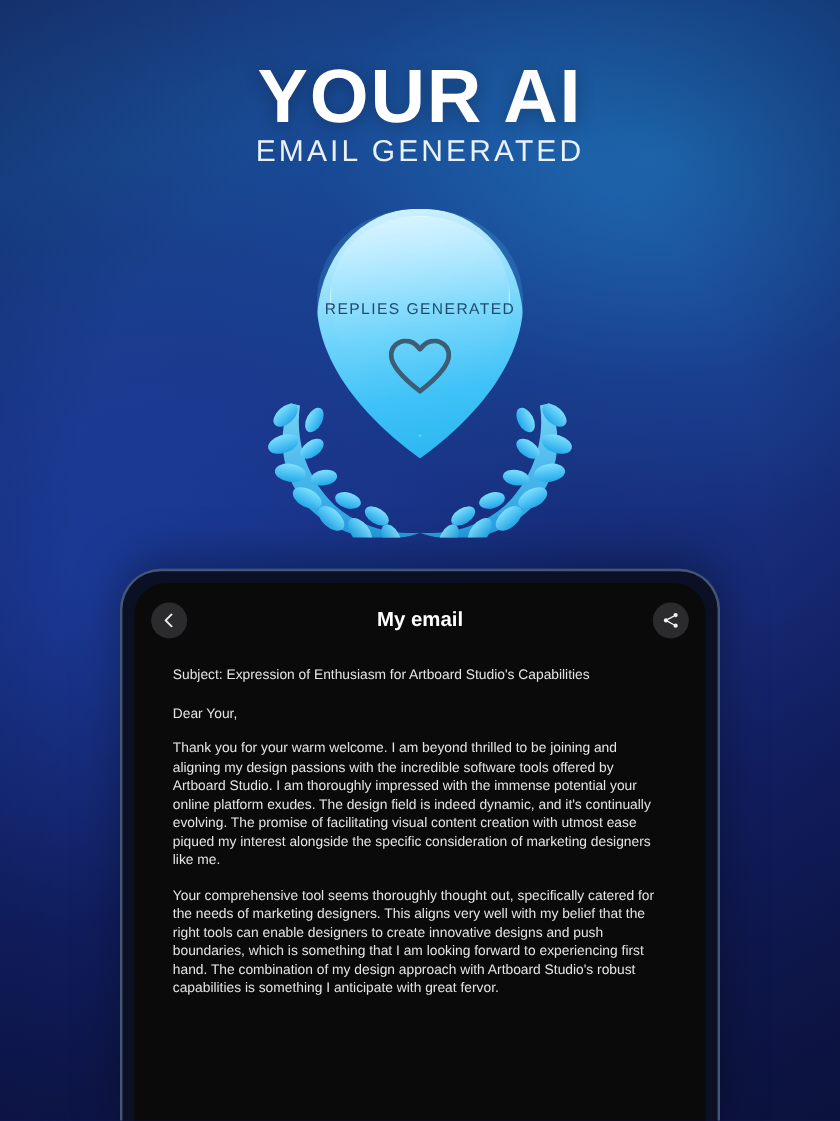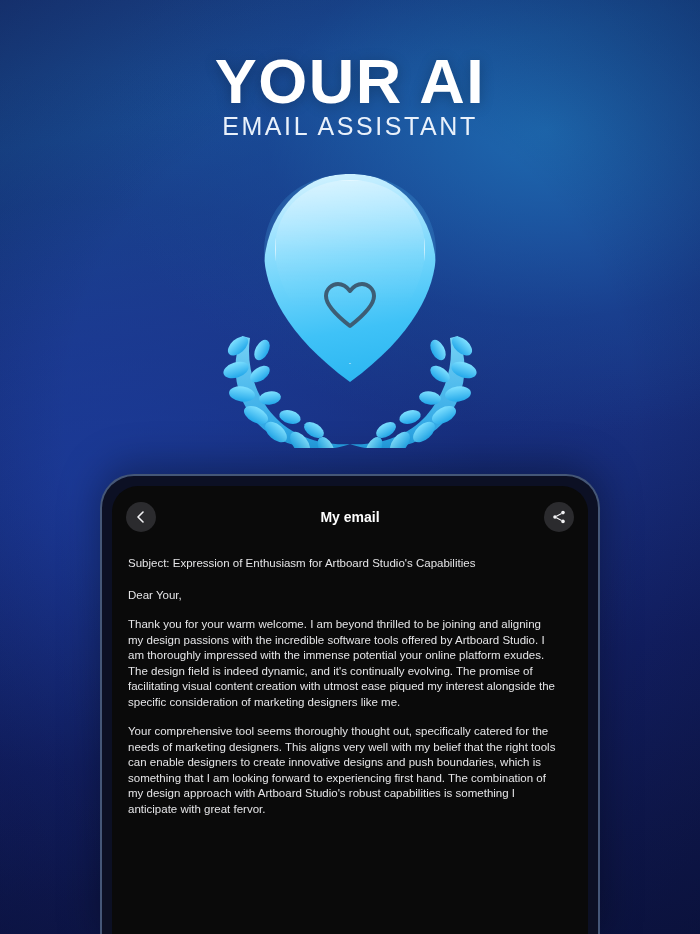--- a/index.html
+++ b/index.html
@@ -169,41 +169,41 @@
     justify-content: center;
     color: #f2f2f4;
     flex: 0 0 auto;
   }
   .nav-title {
     position: absolute;
     left: 0;
     width: 100%;
     text-align: center;
     color: #ffffff;
-    font-size: 14px;
+    font-size: 17px;
     font-weight: bold;
     pointer-events: none;
   }
   .mail-body {
-    padding: 8px 32px 0 16px;
+    padding: 8px 32px 0 32px;
     color: #e4e4e6;
     font-size: 11.5px;
     line-height: 1.35;
   }
   .mail-body p { margin-bottom: 14px; }
   .mail-body p:first-child { margin-bottom: 16px; }
 </style>
 </head>
 <body>
 
 <div class="screen">
   <div class="vignette"></div>
 
   <div class="headline">YOUR AI</div>
-  <div class="subhead">EMAIL ASSISTANT</div>
+  <div class="subhead">EMAIL GENERATED</div>
 
   <div class="badge-wrap">
     <svg class="wreath" viewBox="0 0 300 170">
       <defs>
         <linearGradient id="lg" x1="0" y1="0" x2="0" y2="1">
           <stop offset="0%" stop-color="#7fe0ff"></stop>
           <stop offset="100%" stop-color="#23a8ea"></stop>
         </linearGradient>
       </defs>
       <g fill="url(#lg)">
@@ -237,20 +237,21 @@
           <ellipse cx="240" cy="96" rx="11" ry="6.5" transform="rotate(36 240 96)"></ellipse>
           <ellipse cx="230" cy="120" rx="11" ry="6.5" transform="rotate(8 230 120)"></ellipse>
           <ellipse cx="210" cy="139" rx="11" ry="6.5" transform="rotate(-16 210 139)"></ellipse>
           <ellipse cx="186" cy="152" rx="11" ry="6.5" transform="rotate(-32 186 152)"></ellipse>
         </g>
       </g>
     </svg>
 
     <div class="shield"></div>
     <div class="shield-inner"></div>
+    <div class="badge-sub">REPLIES GENERATED</div>
     <div class="heart-icon">
       <svg width="52" height="48" viewBox="0 0 52 48">
         <path d="M26 44 C 8 30, 2 21, 2 14 C 2 7, 8 2, 14 2 C 19 2, 23 5, 26 9 C 29 5, 33 2, 38 2 C 44 2, 50 7, 50 14 C 50 21, 44 30, 26 44 Z" fill="none" stroke="#3d5d75" stroke-width="4" stroke-linejoin="round"></path>
       </svg>
     </div>
   </div>
 
   <div class="phone">
     <div class="phone-screen">
 

